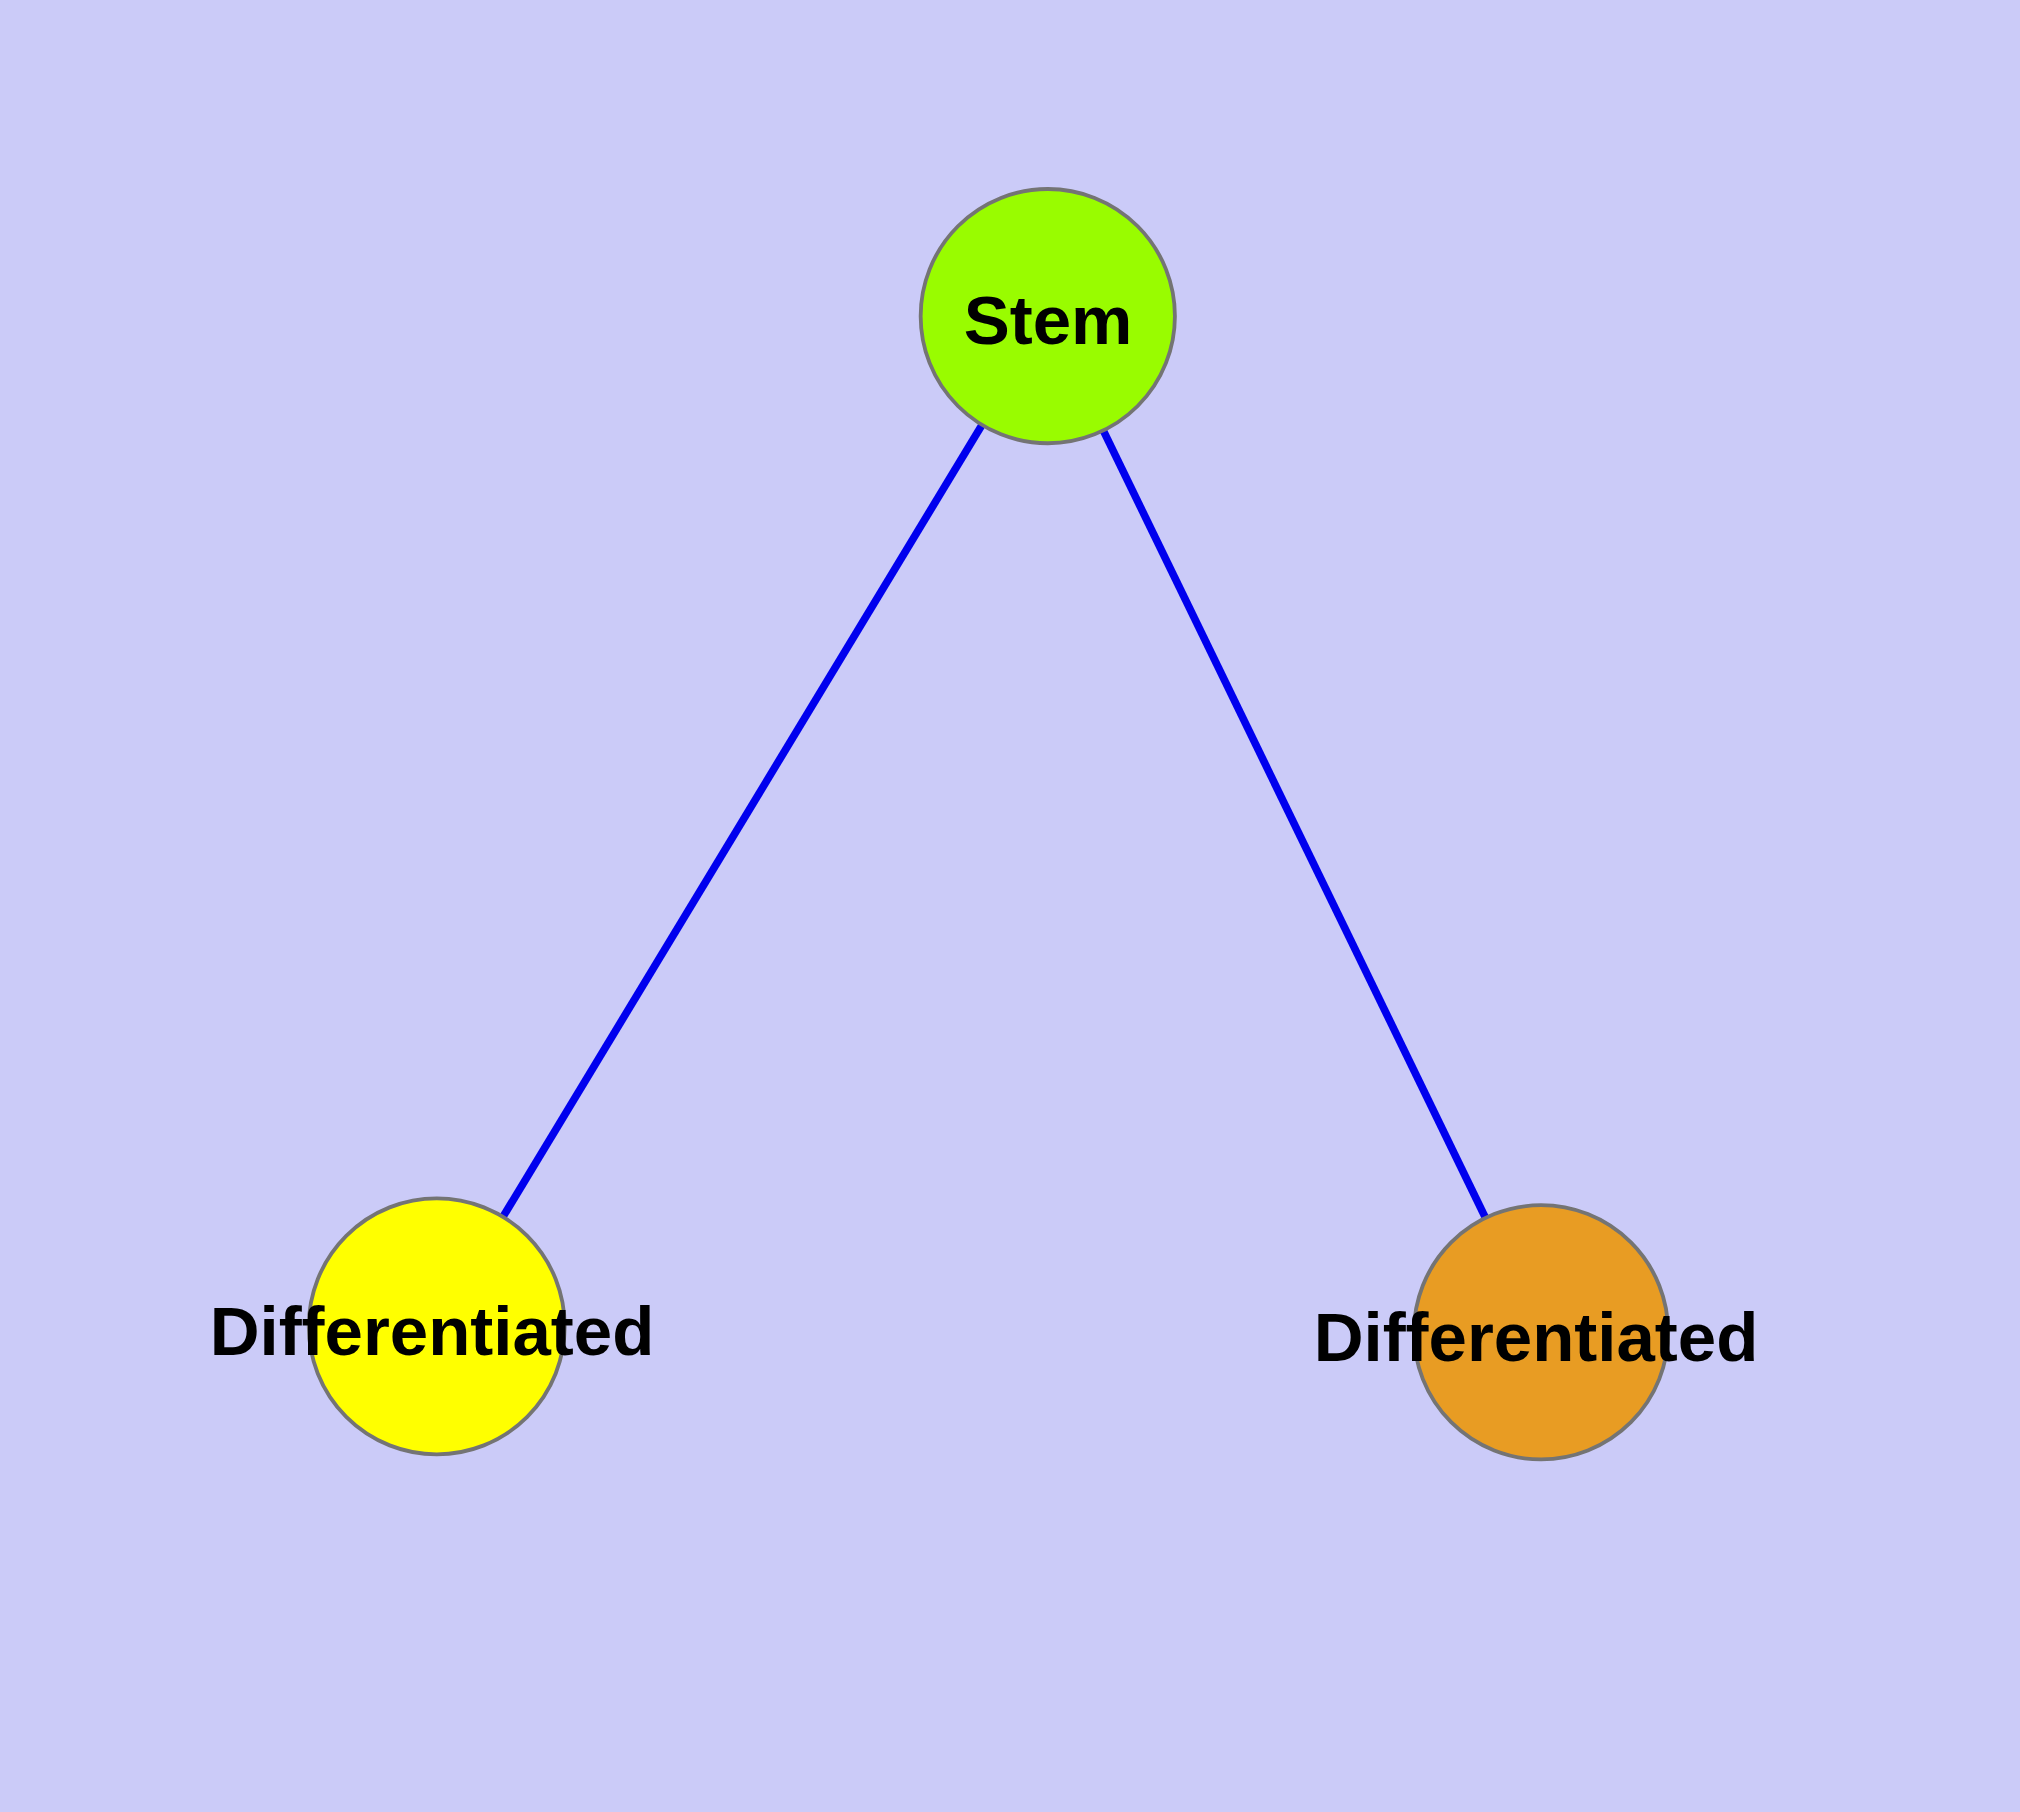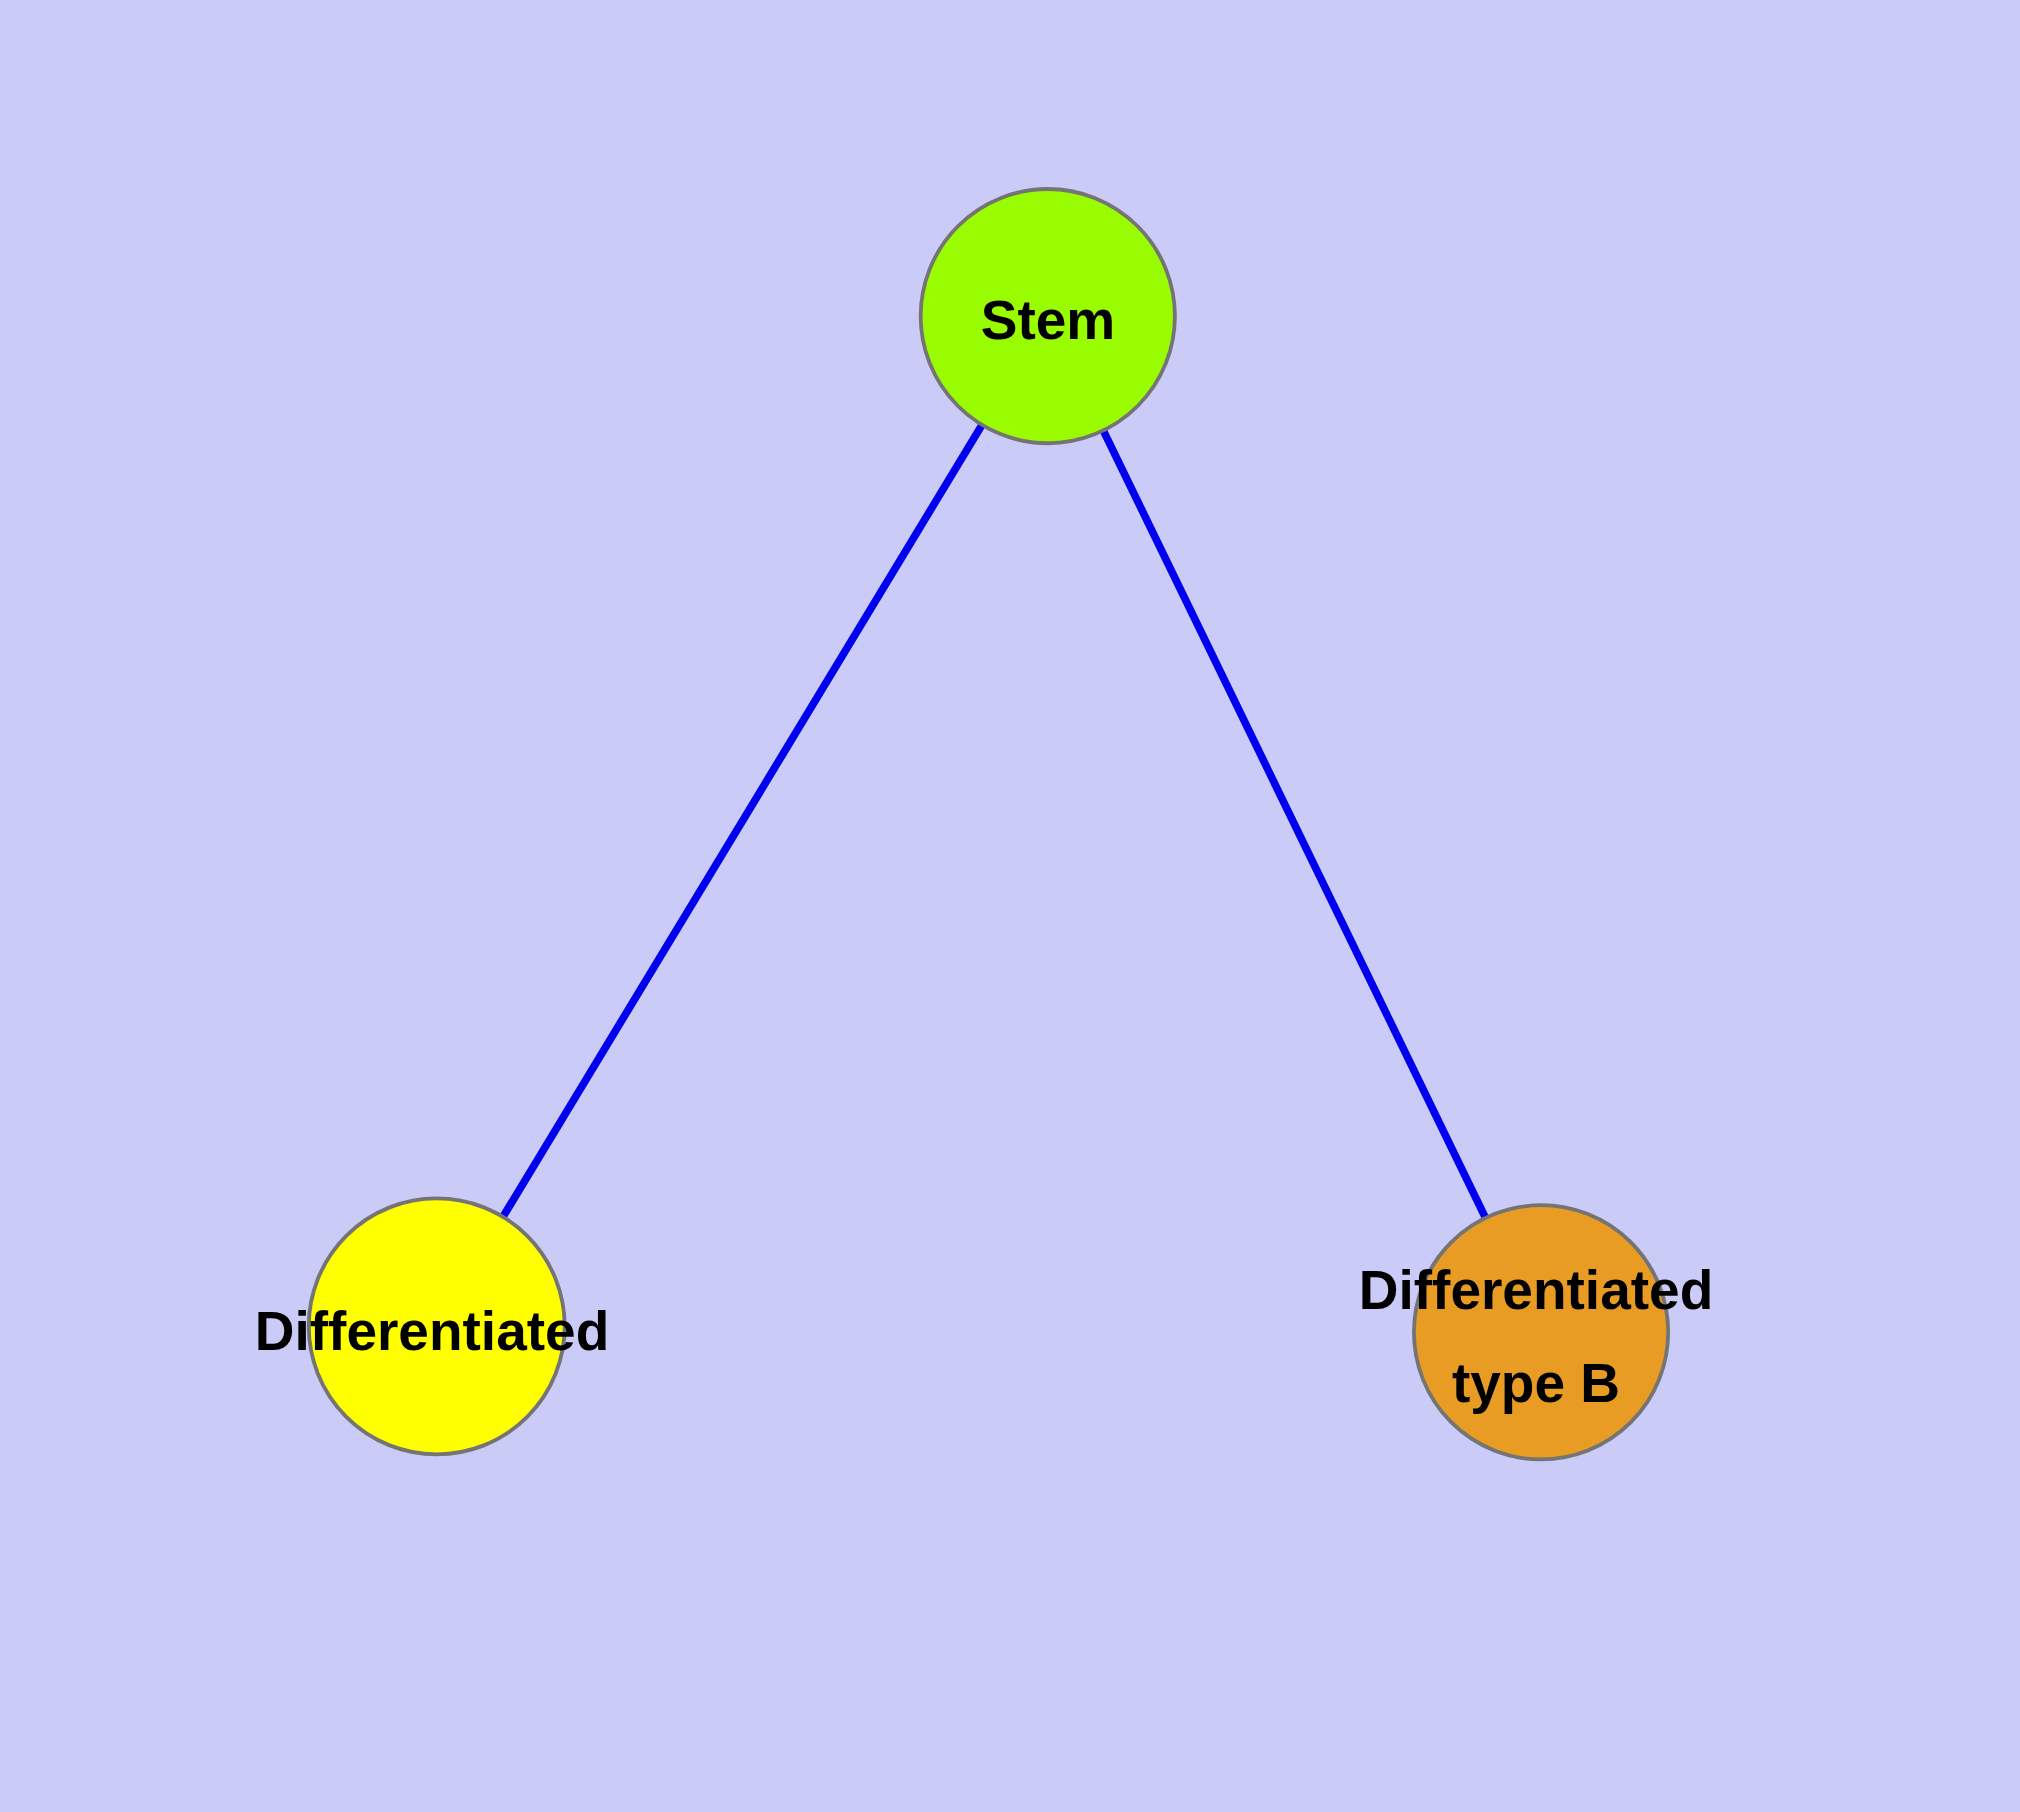--- a/index.html
+++ b/index.html
@@ -34,21 +34,21 @@
   }
   .node {
     stroke: #747474;        
     stroke-width: 4.5;
   }
   .node-label {
     position: absolute;
     transform: translate(-50%, -50%);
     text-align: center;
     font-weight: bold;
-    font-size: 55px;
+    font-size: 69px;
     line-height: 93px;
     color: #000000;         
     white-space: nowrap;
     letter-spacing: 0;
   }
   .node-label .line {
     display: block;
   }
 </style>
 </head>
@@ -69,17 +69,16 @@
   <div class="node-label" style="left:1048px; top:320px;">
     <span class="line">Stem</span>
   </div>
 
   <div class="node-label" style="left:432px; top:1331px;">
     <span class="line">Differentiated</span>
   </div>
 
   <div class="node-label" style="left:1536px; top:1337px;">
     <span class="line">Differentiated</span>
-    <span class="line">type B</span>
   </div>
 
 </div>
 
 
 </body></html>

